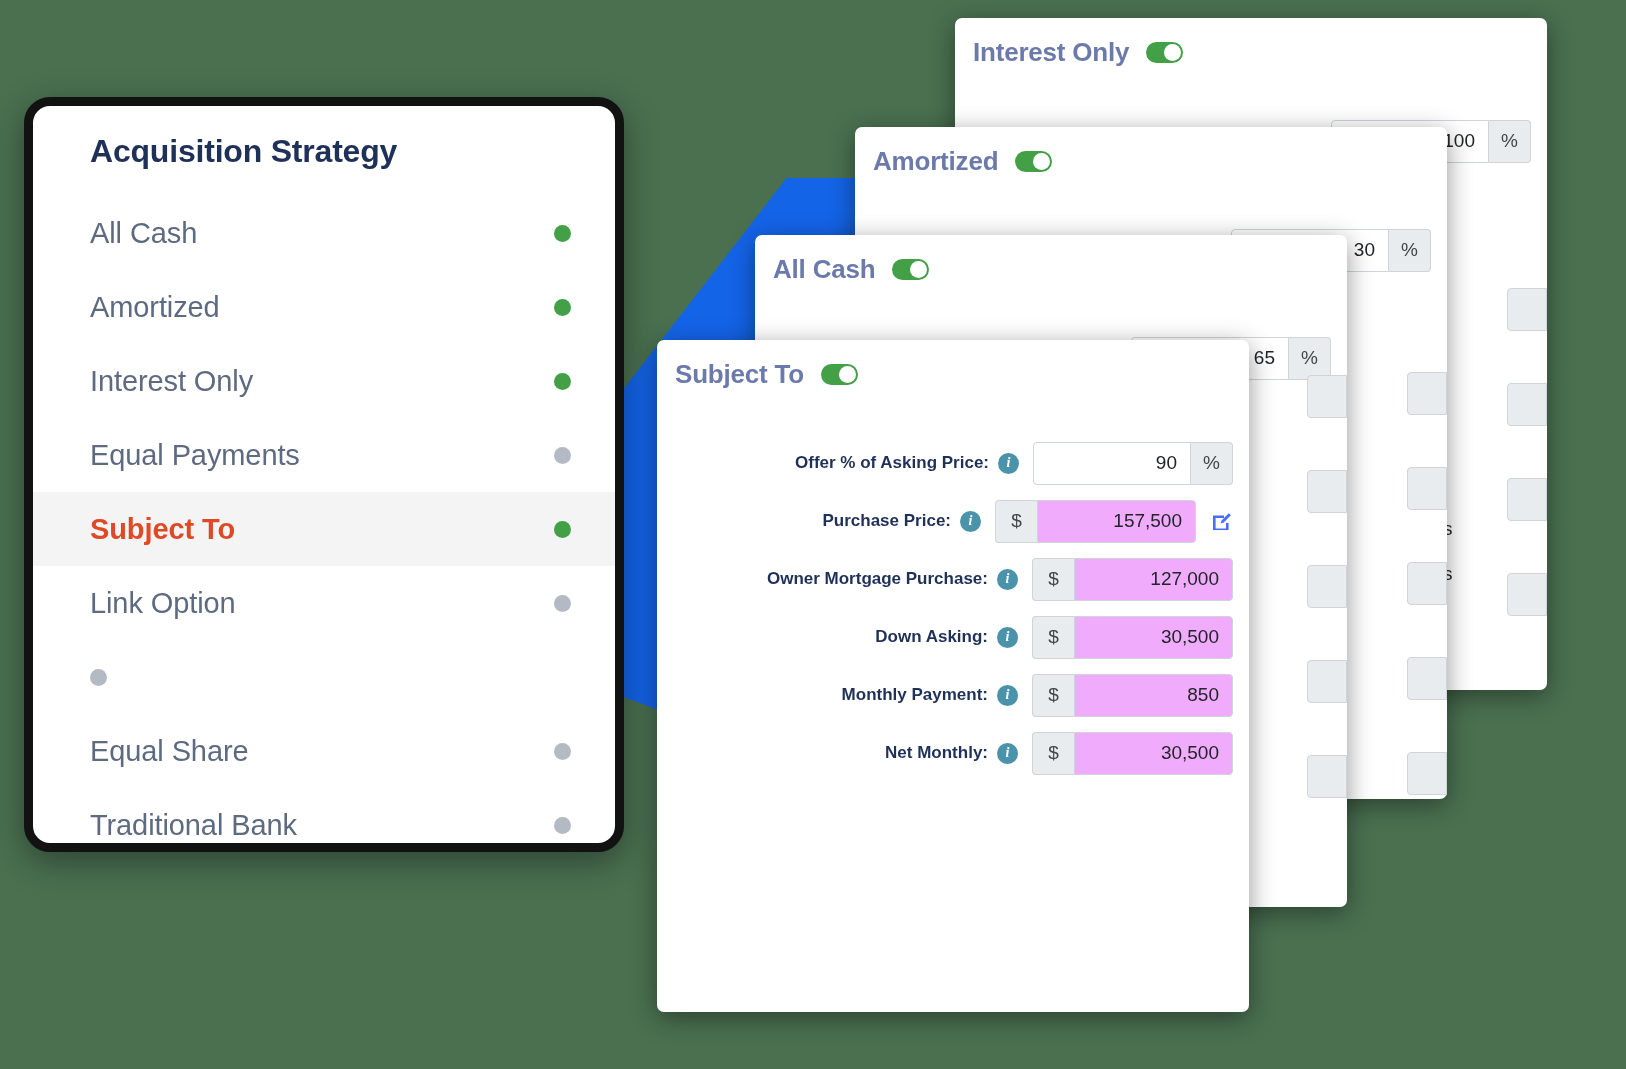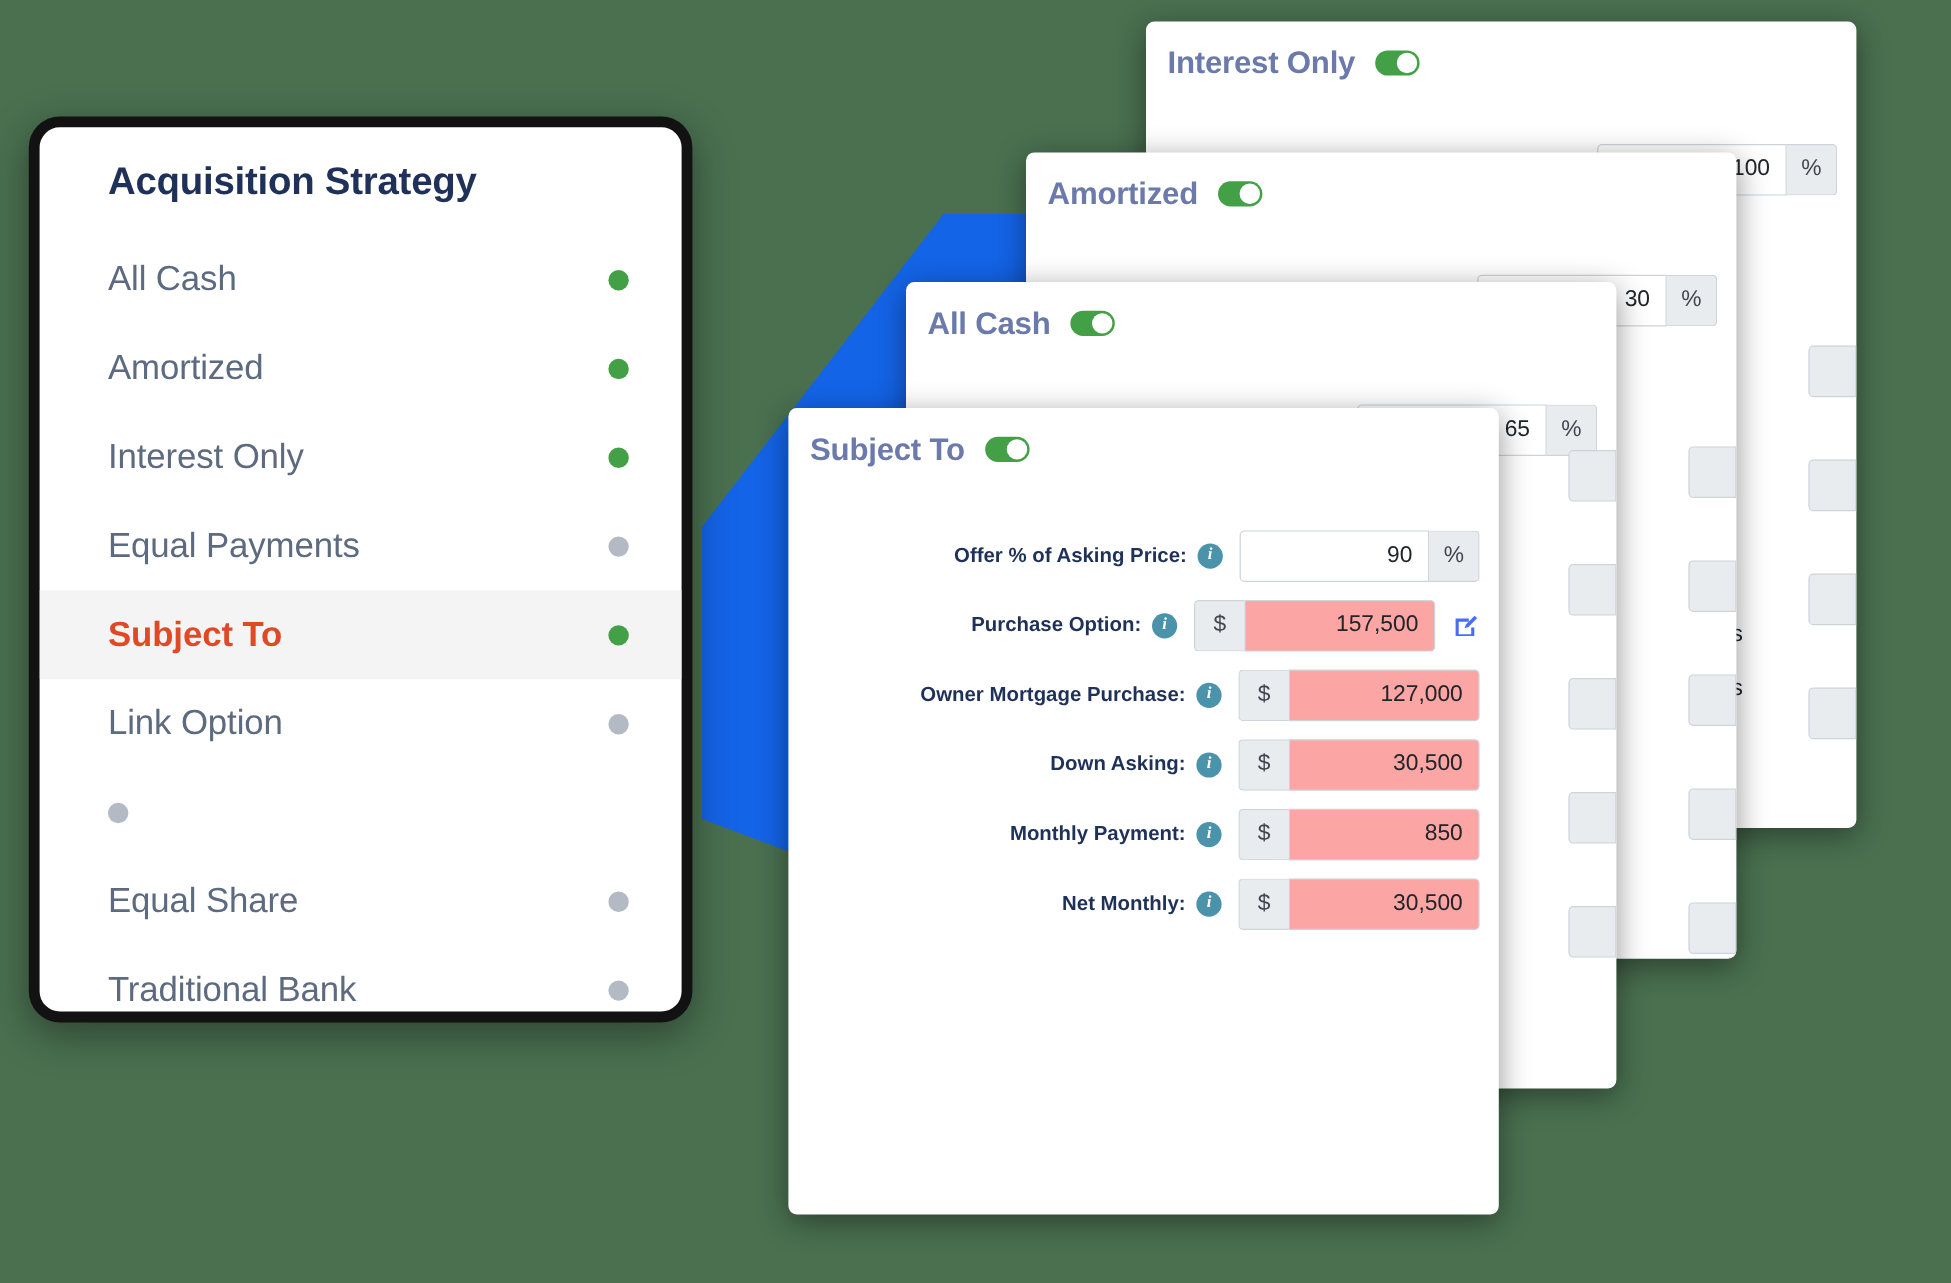--- a/index.html
+++ b/index.html
@@ -27,21 +27,21 @@
     background: #1464e8;
     clip-path: polygon(0% 45%, 42% 0%, 100% 0%, 100% 100%, 42% 100%, 0% 87%);
     z-index: 5;
   }
 
   
   .strategy-panel {
     position: absolute;
     left: 24px;
     top: 97px;
-    width: 553px;
+    width: 600px;
     height: 755px;
     background: #ffffff;
     border: 9px solid #121212;
     border-radius: 26px;
     box-sizing: border-box;
     z-index: 40;
     box-shadow: 0 10px 34px rgba(0,0,0,0.38);
     overflow: hidden;
   }
   .panel-title {
@@ -175,21 +175,21 @@
     border-right: none;
     border-radius: 4px 0 0 4px;
     display: flex;
     align-items: center;
     justify-content: center;
     font-size: 19px;
     color: #41464b;
   }
   .field-input {
     width: 159px;
-    background: #fca5a5;
+    background: #f0abfc;
     border: 1px solid #ced4da;
     display: flex;
     align-items: center;
     justify-content: flex-end;
     padding-right: 13px;
     font-size: 19px;
     color: #212529;
     border-radius: 0 4px 4px 0;
     box-sizing: border-box;
   }
@@ -371,21 +371,21 @@
     <div class="frow">
       <span class="frow-label">Offer % of Asking Price:</span>
       <span class="info-icon">i</span>
       <span class="field editable">
         <span class="field-input">90</span>
         <span class="field-suffix">%</span>
       </span>
     </div>
 
     <div class="frow">
-      <span class="frow-label">Purchase Option:</span>
+      <span class="frow-label">Purchase Price:</span>
       <span class="info-icon">i</span>
       <span class="field">
         <span class="field-prefix">$</span>
         <span class="field-input">157,500</span>
       </span>
       <span class="edit-icon">
         <svg width="22" height="22" viewBox="0 0 22 22">
           <path d="M2 5.5h11v2.6H4.6v10.4H15V13h2.6v7H2z" fill="#4a6cf7"></path>
           <path d="M9.5 13.6l1.1-3.2 7.2-7.2 2.1 2.1-7.2 7.2z" fill="#4a6cf7"></path>
         </svg>

